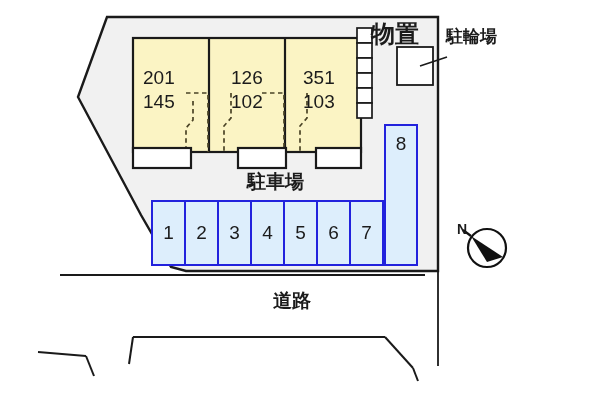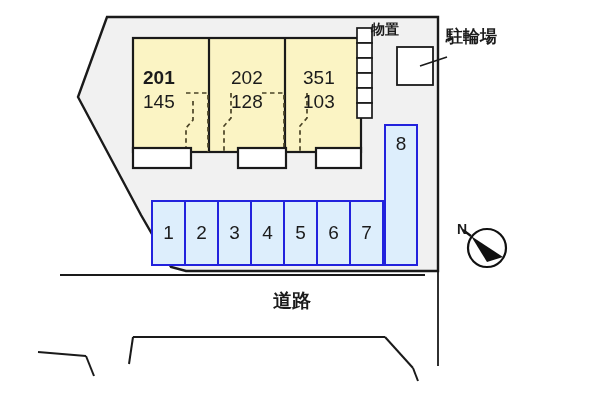--- a/index.html
+++ b/index.html
@@ -43,21 +43,21 @@
     text-align: center;
   }
   .jp {
     font-family: "DejaVu Sans", "Liberation Sans", sans-serif;
     font-weight: 700;
   }
   .jp-parking {
     font-size: 19px;
   }
   .jp-storage {
-    font-size: 14px;
+    font-size: 24px;
     text-align: right;
   }
   .jp-bike {
     font-size: 17px;
     line-height: 1.02;
     width: 20px;
     text-align: right;
   }
   .jp-road {
     font-size: 19px;
@@ -134,33 +134,34 @@
       <path d="M 86,356 L 94,376" stroke="#1a1a1a" stroke-width="2" fill="none"></path>
     </g>
 
     <g id="compass-group">
       <circle cx="487" cy="248" r="19" fill="#ffffff" stroke="#111111" stroke-width="2.2"></circle>
       <path d="M 471,236 L 503,257 L 487,262 Z" fill="#111111"></path>
       <path d="M 471,236 L 463,230" stroke="#111111" stroke-width="2.2" fill="none"></path>
     </g>
   </svg>
 
-  <div class="lbl unit-num" style="left:143px; top:68px;font-weight:bold;">201</div>
+  <div class="lbl unit-num" style="left:143px; top:68px;">201</div>
   <div class="lbl unit-num" style="left:143px; top:92px;">145</div>
 
-  <div class="lbl unit-num" style="left:231px; top:68px;">202</div>
-  <div class="lbl unit-num" style="left:231px; top:92px;">128</div>
+  <div class="lbl unit-num" style="left:231px; top:68px;">126</div>
+  <div class="lbl unit-num" style="left:231px; top:92px;">102</div>
 
   <div class="lbl unit-num" style="left:303px; top:68px;">351</div>
   <div class="lbl unit-num" style="left:303px; top:92px;">103</div>
 
   <div class="lbl jp jp-storage" style="left:371px; top:22px;">物置</div>
 
   <div class="lbl jp jp-bike" style="left:446px; top:28px;">駐輪場</div>
 
+  <div class="lbl jp jp-parking" style="left:247px; top:172px;">駐車場</div>
 
   <div class="lbl stall-num" style="left:152px; top:223px; width:33px;">1</div>
   <div class="lbl stall-num" style="left:185px; top:223px; width:33px;">2</div>
   <div class="lbl stall-num" style="left:218px; top:223px; width:33px;">3</div>
   <div class="lbl stall-num" style="left:251px; top:223px; width:33px;">4</div>
   <div class="lbl stall-num" style="left:284px; top:223px; width:33px;">5</div>
   <div class="lbl stall-num" style="left:317px; top:223px; width:33px;">6</div>
   <div class="lbl stall-num" style="left:350px; top:223px; width:33px;">7</div>
 
   <div class="lbl stall-num" style="left:385px; top:134px; width:32px;">8</div>

